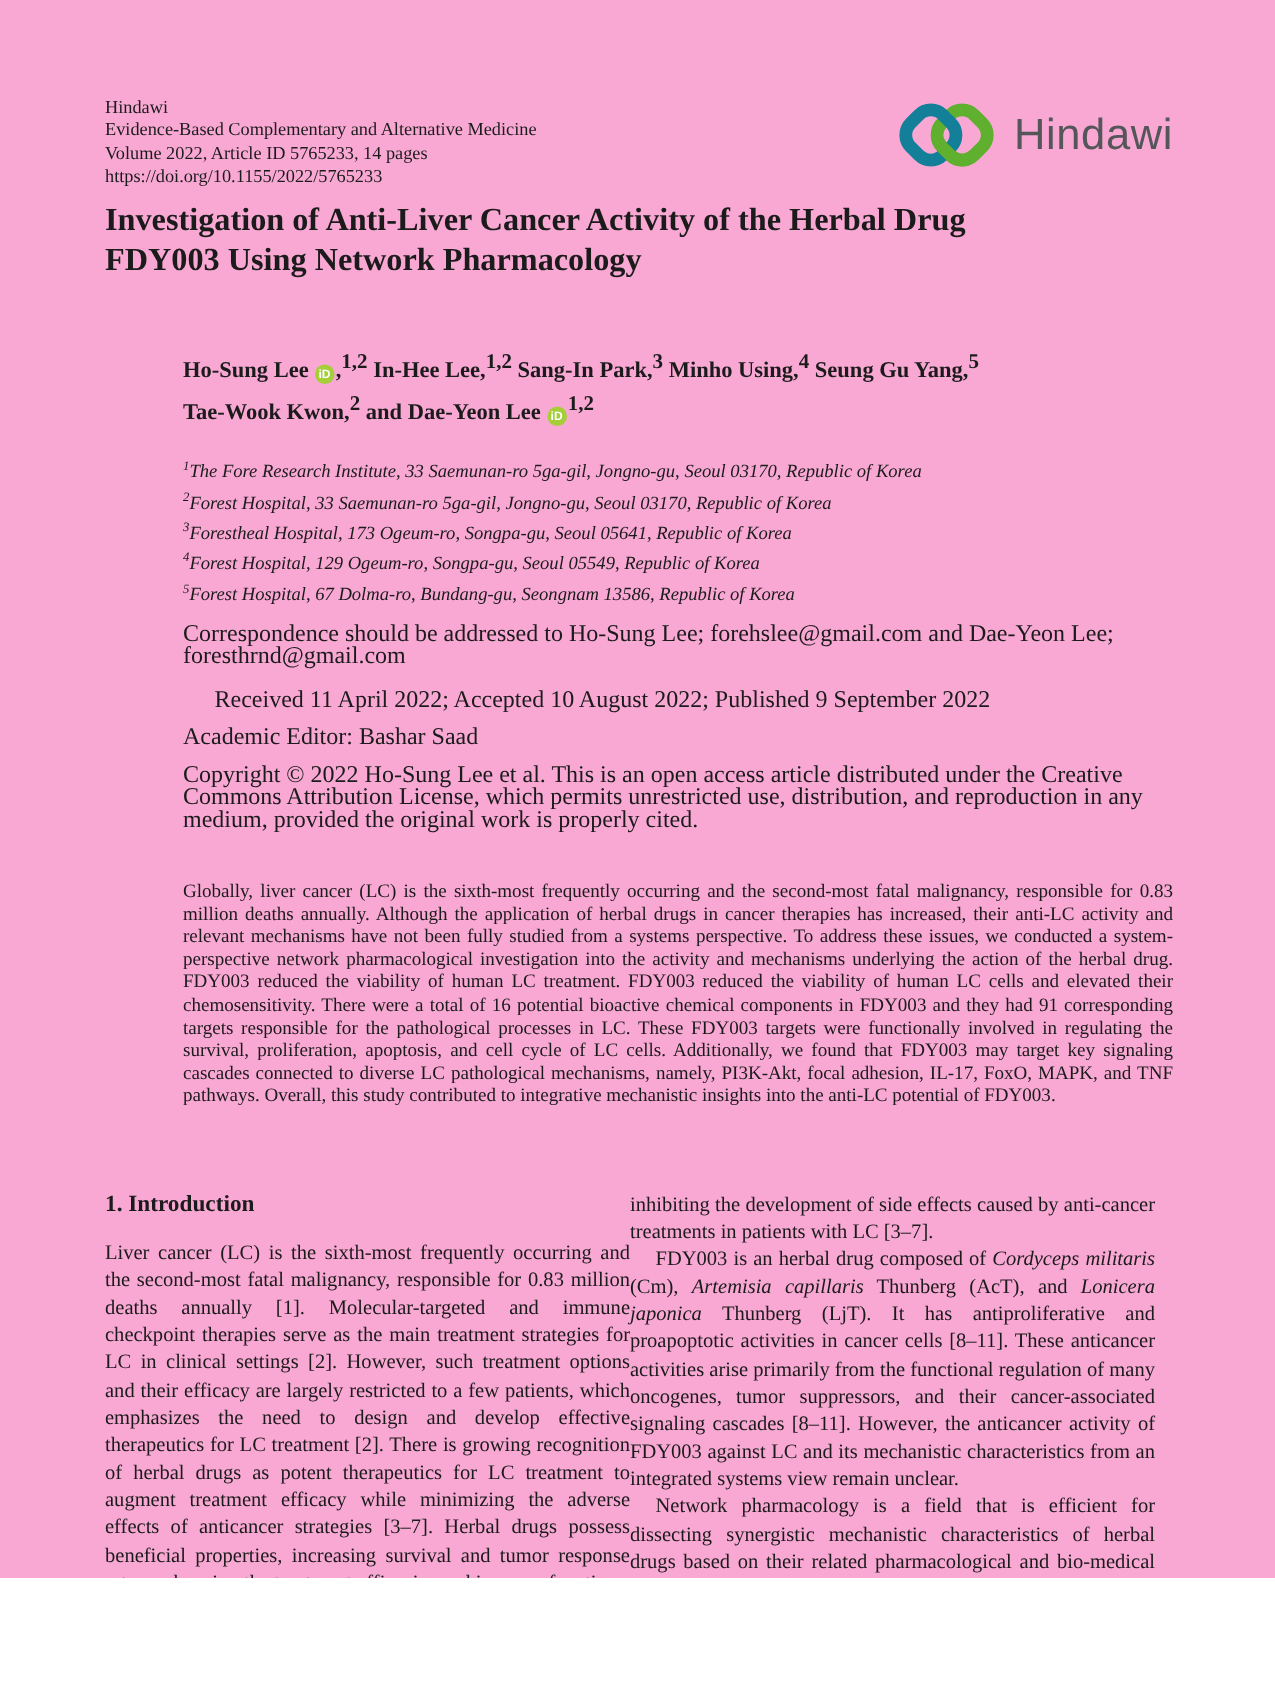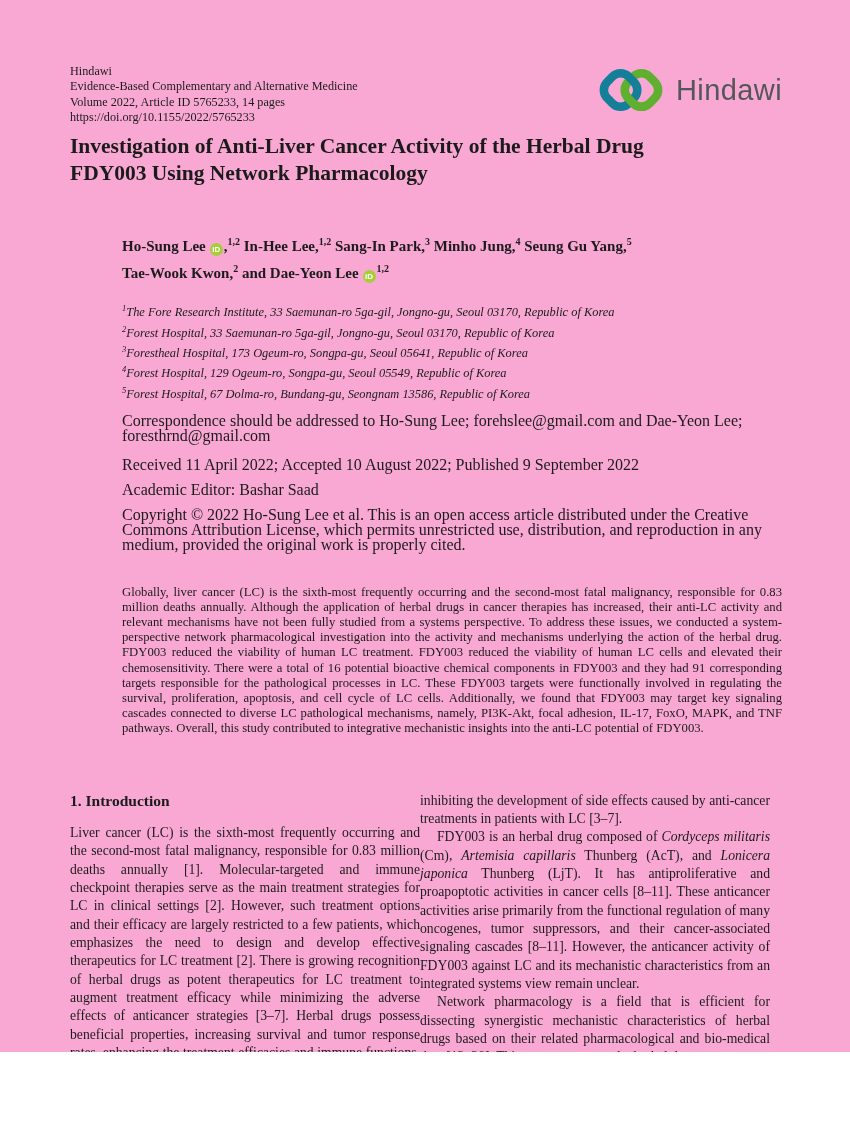--- a/index.html
+++ b/index.html
@@ -21,33 +21,33 @@
     font-size:29px; color:#55565a; letter-spacing:0.4px; font-weight:400;
   }
 
   
   .article-type { margin-top:62px; font-size:20px; font-style:italic; }
   .article-title { margin-top:8px; font-size:21.5px; font-weight:bold; line-height:26.5px; }
 
   
   .front { margin-left:52px; }
   .authors { margin-top:45px; font-size:15px; font-weight:bold; line-height:21.5px; }
-  .authors sup { font-size:10px; }
+  .authors sup { font-size:14px; }
   .orcid {
     display:inline-block; width:13px; height:13px; border-radius:50%;
     background:#a6ce39; color:#fff; text-align:center;
     font-family:"Liberation Sans","DejaVu Sans",sans-serif;
     font-size:8px; font-weight:bold; line-height:13px;
     margin:0 1px 0 4px; vertical-align:-1px;
   }
   .affils { margin-top:16px; font-size:12.4px; font-style:italic; line-height:16.3px; }
   .affils sup { font-size:8.5px; }
   .fm-line { font-size:16px; line-height:14.9px; }
   .corr { margin-top:12px; }
-  .dates { margin-top:14px; }
+  .dates { margin-top:14px;margin-left:21px; }
   .editor { margin-top:10px; }
   .copyright { margin-top:10px; }
   .abstract { margin-top:32px; font-size:12.7px; line-height:15.2px; text-align:justify; }
 
   
   .intro { display:flex; gap:0; margin-top:55px; }
   .col { width:350px; text-align:justify; font-size:13.7px; line-height:18.35px; }
   .sec-heading { font-size:15.5px; font-weight:bold; margin:0 0 14px 0; }
   .col p { margin:0; }
   .indent { text-indent:17px; }
@@ -85,21 +85,21 @@
 
 
     <h1 class="article-title" style="margin:8px 0 0 0;"><span>Investigation of Anti-Liver Cancer Activity of the Herbal Drug</span><br><span>FDY003 Using Network Pharmacology</span></h1>
 
     <div class="front">
 
       <div class="authors">
         <span><span>Ho-Sung Lee</span><span class="orcid">iD</span><span>,</span><sup>1,2</sup></span>
         <span><span>In-Hee Lee</span><span>,</span><sup>1,2</sup></span>
         <span><span>Sang-In Park</span><span>,</span><sup>3</sup></span>
-        <span><span>Minho Jung</span><span>,</span><sup>4</sup></span>
+        <span><span>Minho Using</span><span>,</span><sup>4</sup></span>
         <span><span>Seung Gu Yang</span><span>,</span><sup>5</sup></span>
         <br>
         <span><span>Tae-Wook Kwon</span><span>,</span><sup>2</sup></span>
         <span><span>and Dae-Yeon Lee</span><span class="orcid">iD</span><sup>1,2</sup></span>
       </div>
 
       <div class="affils">
         <div><sup>1</sup><span>The Fore Research Institute, 33 Saemunan-ro 5ga-gil, Jongno-gu, Seoul 03170, Republic of Korea</span></div>
         <div><sup>2</sup><span>Forest Hospital, 33 Saemunan-ro 5ga-gil, Jongno-gu, Seoul 03170, Republic of Korea</span></div>
         <div><sup>3</sup><span>Forestheal Hospital, 173 Ogeum-ro, Songpa-gu, Seoul 05641, Republic of Korea</span></div>

